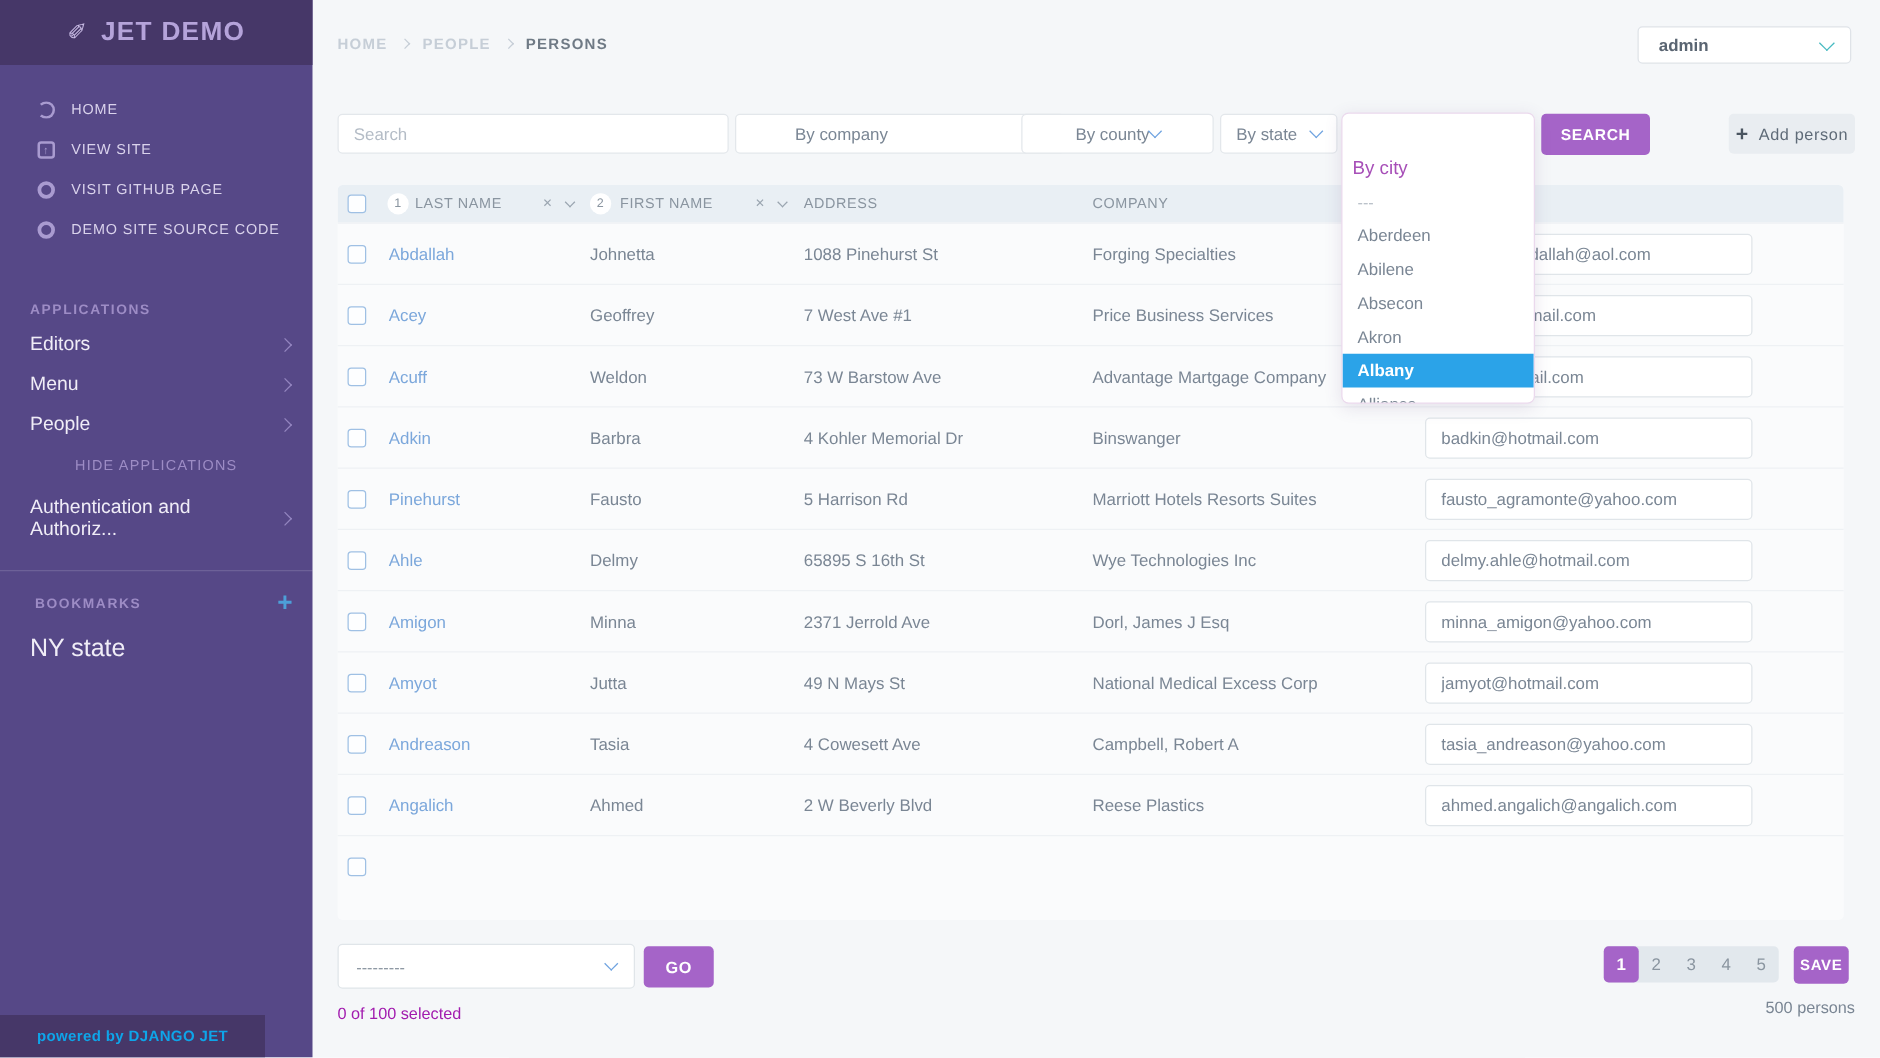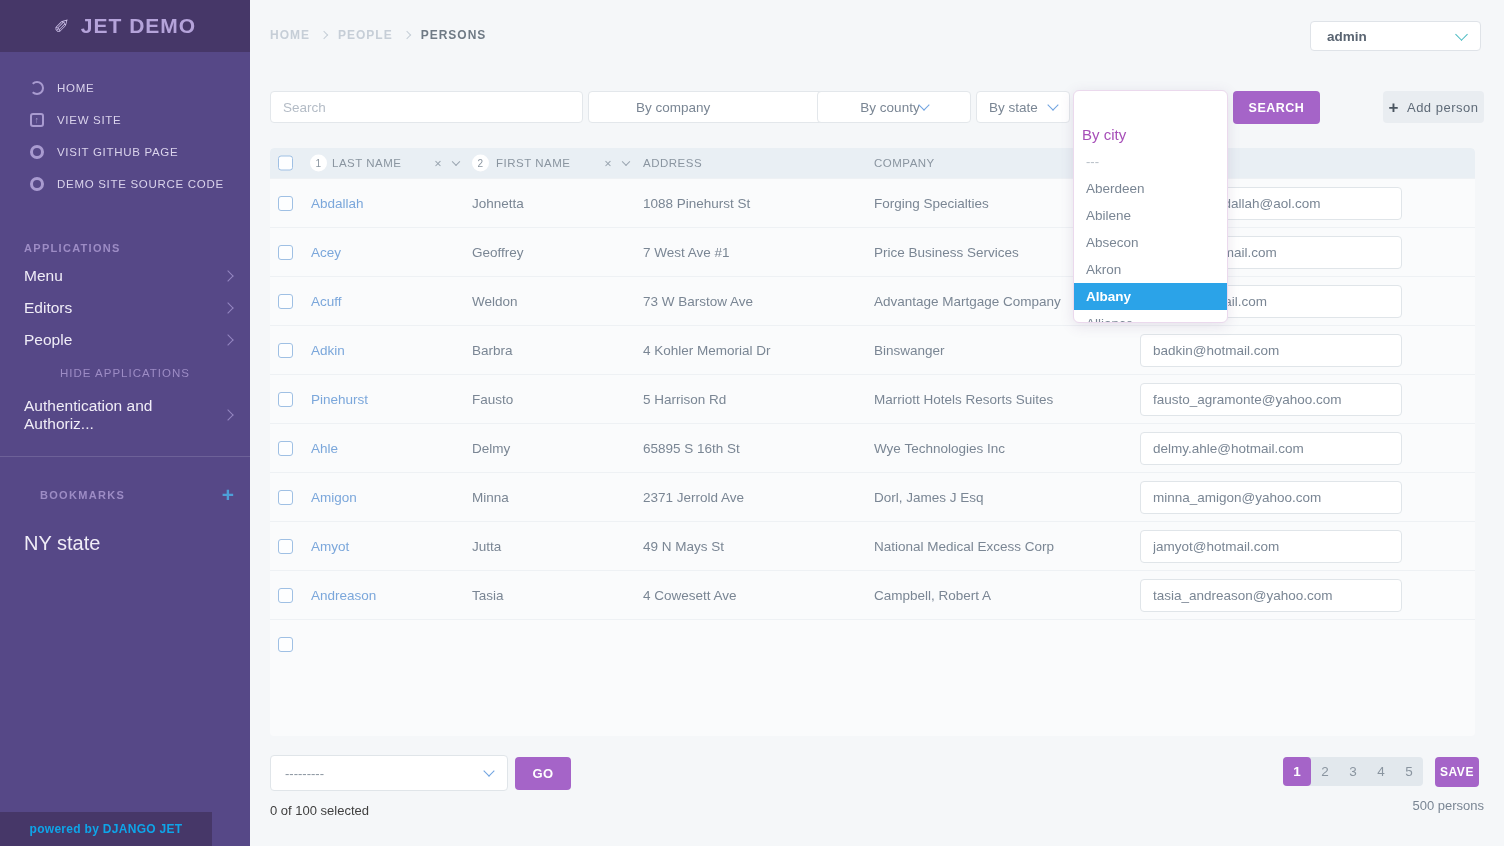--- a/index.html
+++ b/index.html
@@ -101,21 +101,21 @@
   .dd-item { height:27px; line-height:27px; padding-left:12px; color:#7A8694; font-size:13.5px; cursor:pointer; }
   .dd-empty { color:#B8C0C8; font-size:13px; }
   .dd-item.selected { background:#2BA3E8; color:#fff; font-weight:bold; }
   
   .action-select { position:absolute; left:20px; top:755px; width:238px; height:36px; background:#fff;
                    border:1px solid #E0E5E9; border-radius:4px; display:flex; align-items:center;
                    justify-content:space-between; padding:0 14px; cursor:pointer;
                    color:#8A95A0; font-size:13px; }
   .go-btn { position:absolute; left:265px; top:757px; width:56px; height:33px;
             background:#A564C8; color:#fff; font-size:13px; }
-  .sel-info { position:absolute; left:20px; top:803px; font-size:13px; color:#404040; }
+  .sel-info { position:absolute; left:20px; top:803px; font-size:13px; color:#a21caf; }
   .pager { position:absolute; left:1033px; top:757px; width:140px; height:29px;
            background:#E2E8ED; border-radius:4px; display:flex; }
   .page { width:28px; height:29px; display:flex; align-items:center; justify-content:center;
           color:#8A95A0; font-size:13.5px; cursor:pointer; }
   .page.active { background:#A564C8; color:#fff; border-radius:4px; font-weight:bold; }
   .save-btn { position:absolute; right:25px; top:757px; width:44px; height:30px;
               background:#A564C8; color:#fff; font-size:12px; }
   .total-info { position:absolute; right:20px; top:798px; font-size:13px; color:#7A8694; }
 </style>
 </head>
@@ -140,39 +140,39 @@
       <span>VISIT GITHUB PAGE</span>
     </div>
     <div class="sb-nav-item">
       <span class="icon-gh"></span>
       <span>DEMO SITE SOURCE CODE</span>
     </div>
   </div>
 
   <div class="sb-title">APPLICATIONS</div>
   <div class="sb-app">
+    <span>Editors</span>
+    <span class="chv chv-right"></span>
+  </div>
+  <div class="sb-app">
     <span>Menu</span>
-    <span class="chv chv-right"></span>
-  </div>
-  <div class="sb-app">
-    <span>Editors</span>
     <span class="chv chv-right"></span>
   </div>
   <div class="sb-app">
     <span>People</span>
     <span class="chv chv-right"></span>
   </div>
   <div class="hide-apps">HIDE APPLICATIONS</div>
   <div class="sb-app">
     <span>Authentication and Authoriz...</span>
     <span class="chv chv-right"></span>
   </div>
   <div class="sb-divider"></div>
   <div class="sb-bm-head">
-    <span class="sb-title" style="margin:16px">BOOKMARKS</span>
+    <span class="sb-title" style="margin:4px">BOOKMARKS</span>
     <span class="bm-plus">+</span>
   </div>
   <div class="sb-bm-item">NY state</div>
   <div class="sb-footer">powered by DJANGO JET</div>
 </div>
 
 <div class="main">
 
   <div class="breadcrumb">
     <span class="crumb">HOME</span>
@@ -290,20 +290,28 @@
     <div class="row">
       <span class="cb r-cb"></span>
       <a class="cell c-last">Andreason</a>
       <span class="cell c-first">Tasia</span>
       <span class="cell c-addr">4 Cowesett Ave</span>
       <span class="cell c-comp">Campbell, Robert A</span>
       <input class="email-input" value="tasia_andreason@yahoo.com" style="">
     </div>
     <div class="row">
       <span class="cb r-cb"></span>
+      <a class="cell c-last">Angalich</a>
+      <span class="cell c-first">Ahmed</span>
+      <span class="cell c-addr">2 W Beverly Blvd</span>
+      <span class="cell c-comp">Reese Plastics</span>
+      <input class="email-input" value="ahmed.angalich@angalich.com" style="">
+    </div>
+    <div class="row">
+      <span class="cb r-cb"></span>
     </div>
   </div>
 
   <div class="city-dd">
     <div class="dd-title">By city</div>
     <div class="dd-item dd-empty">---</div>
     <div class="dd-item">Aberdeen</div>
     <div class="dd-item">Abilene</div>
     <div class="dd-item">Absecon</div>
     <div class="dd-item">Akron</div>

